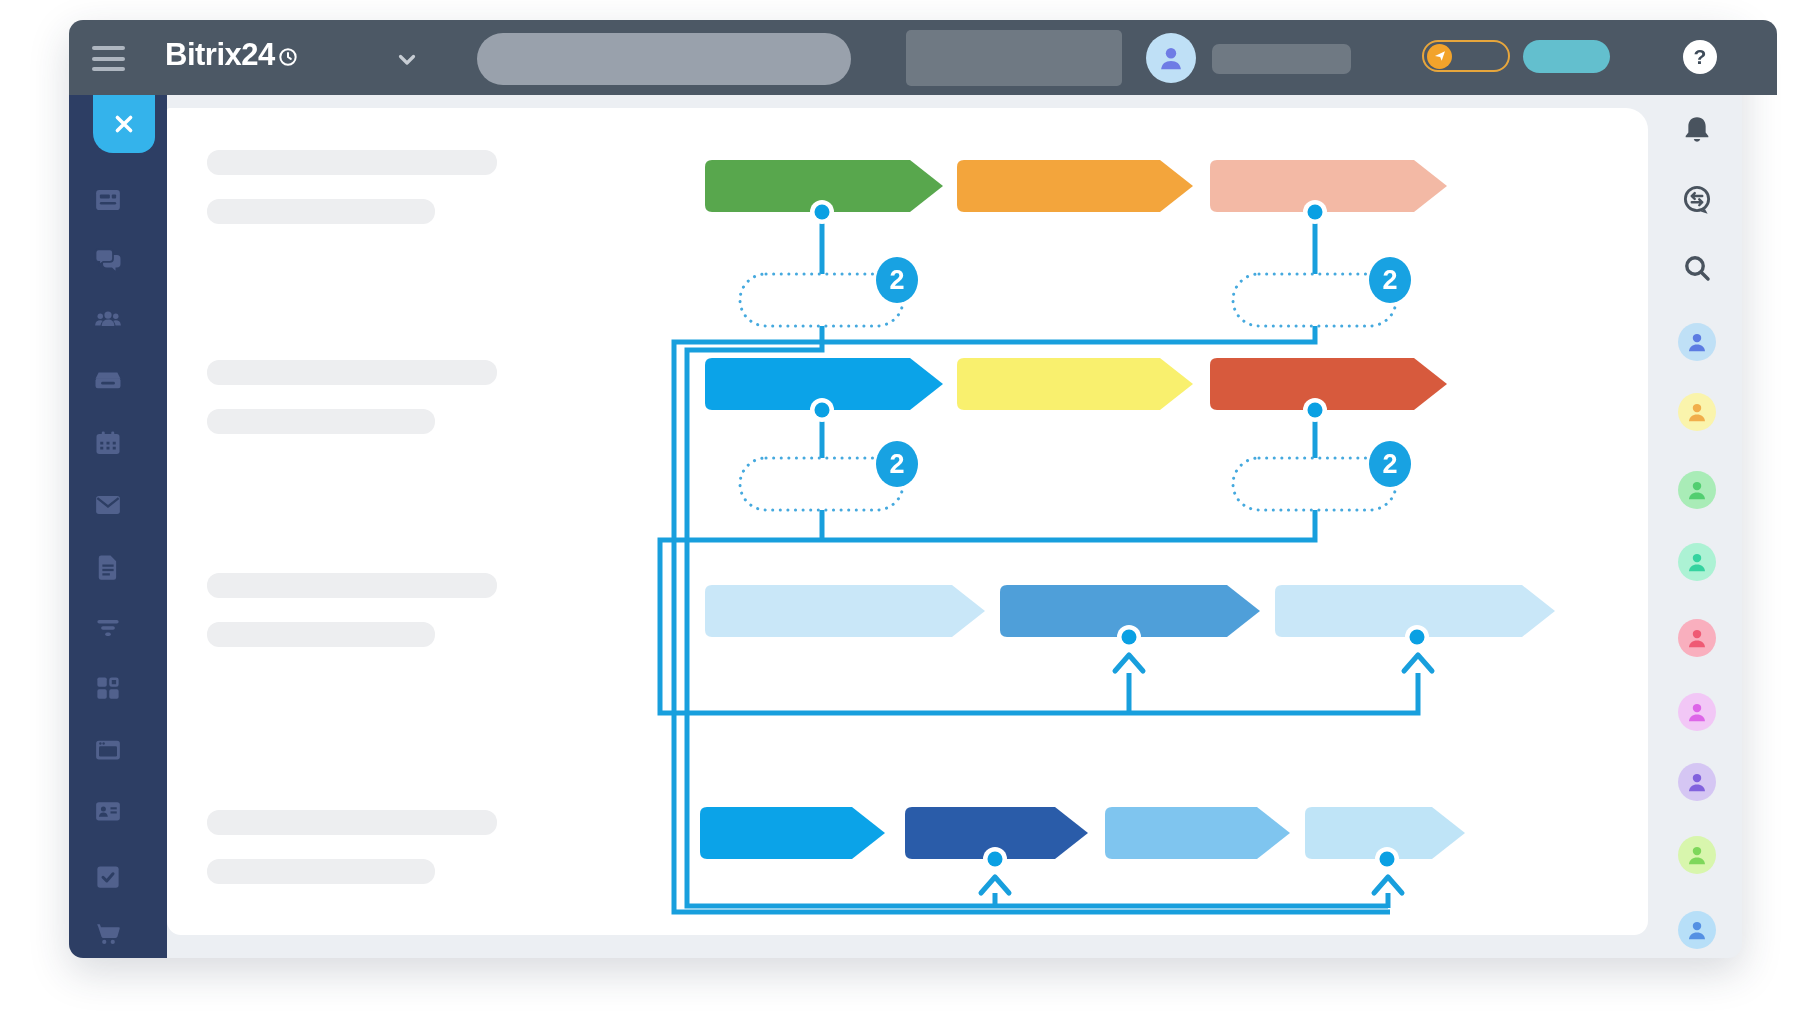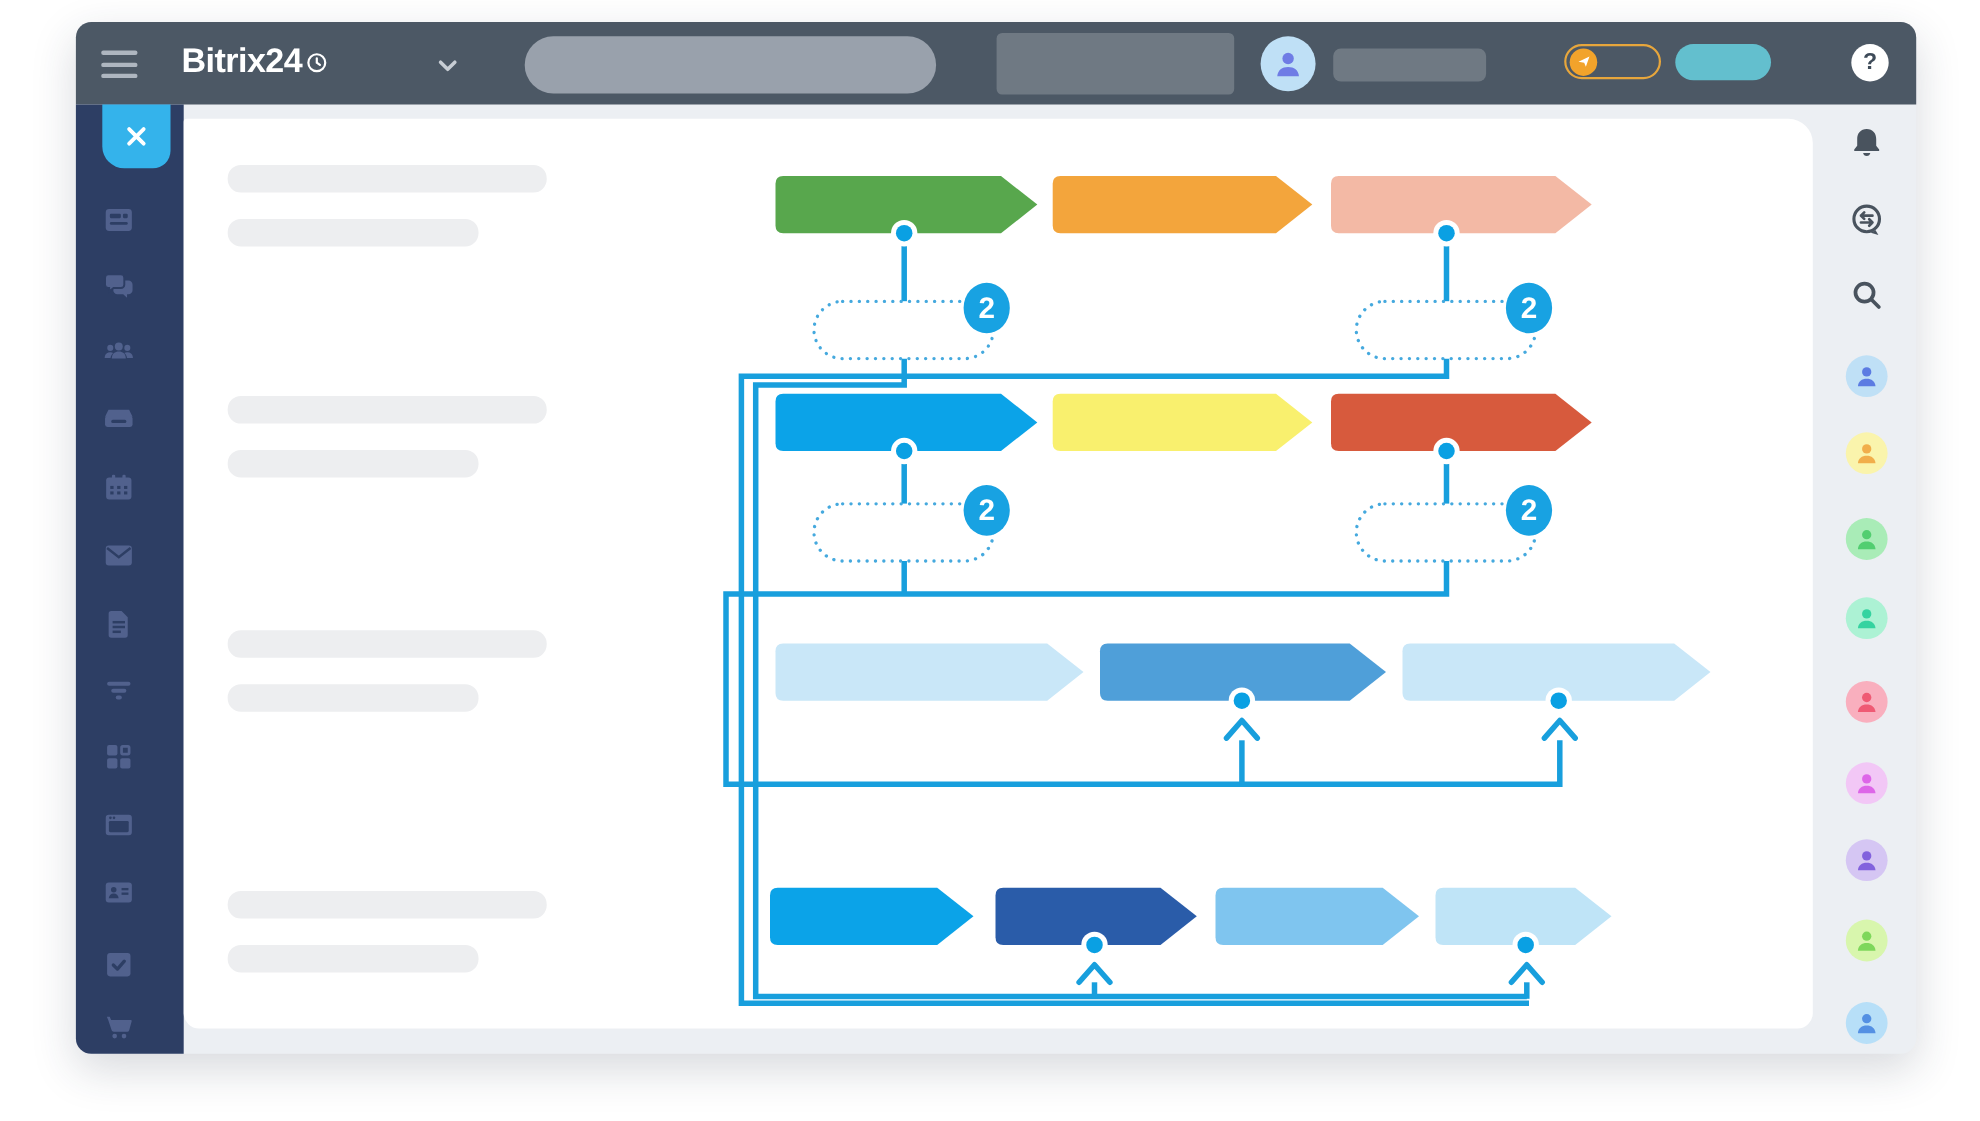--- a/index.html
+++ b/index.html
@@ -1,20 +1,20 @@
 <!DOCTYPE html>
 <html><head>
 <meta charset="utf-8">
 <style>
   html,body{margin:0;padding:0;background:#fff;font-family:"Liberation Sans",sans-serif;}
   #stage{position:relative;width:1800px;height:1019px;background:#fff;overflow:hidden;}
   .window{position:absolute;left:69px;top:20px;width:1673px;height:938px;background:#ECEFF3;
           border-radius:14px;box-shadow:0 14px 40px rgba(40,50,70,.18);}
   
-  .topbar{position:absolute;left:0;top:0;width:1673px;height:75px;background:#4C5865;border-radius:14px 14px 0 0;}
+  .topbar{position:absolute;left:0;top:0;width:1673px;height:75px;background:#4C5865;border-radius:14px 14px 0 0;padding-left:35px;}
   .hamburger{position:absolute;left:23px;top:26px;width:33px;height:25px;display:flex;flex-direction:column;justify-content:space-between;cursor:pointer;}
   .hamburger span{display:block;height:4px;border-radius:2px;background:#AEB6C0;}
   .logo{position:absolute;left:96px;top:17px;color:#fff;font-size:31px;font-weight:bold;letter-spacing:-.5px;display:flex;align-items:flex-start;}
   .logo .clock{width:20px;height:20px;margin-left:3px;margin-top:2px;}
   .tb-chevron{position:absolute;left:326px;top:28px;width:24px;height:20px;}
   .search-pill{position:absolute;left:408px;top:13px;width:374px;height:52px;border-radius:26px;background:#99A1AC;}
   .tb-panel{position:absolute;left:837px;top:10px;width:216px;height:56px;border-radius:5px;background:#6F7983;}
   .tb-avatar{position:absolute;left:1077px;top:13px;width:50px;height:50px;border-radius:50%;background:#BFE0F6;display:flex;align-items:center;justify-content:center;}
   .tb-avatar svg{width:32px;height:32px;fill:#6F7CE5;}
   .tb-graybar{position:absolute;left:1143px;top:24px;width:139px;height:30px;border-radius:7px;background:#6F7983;}

